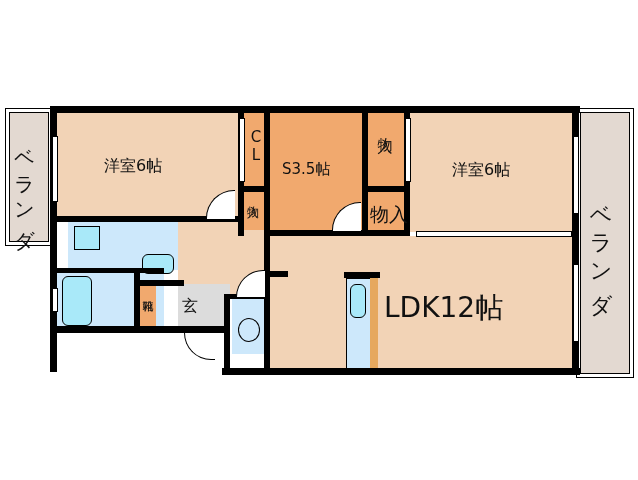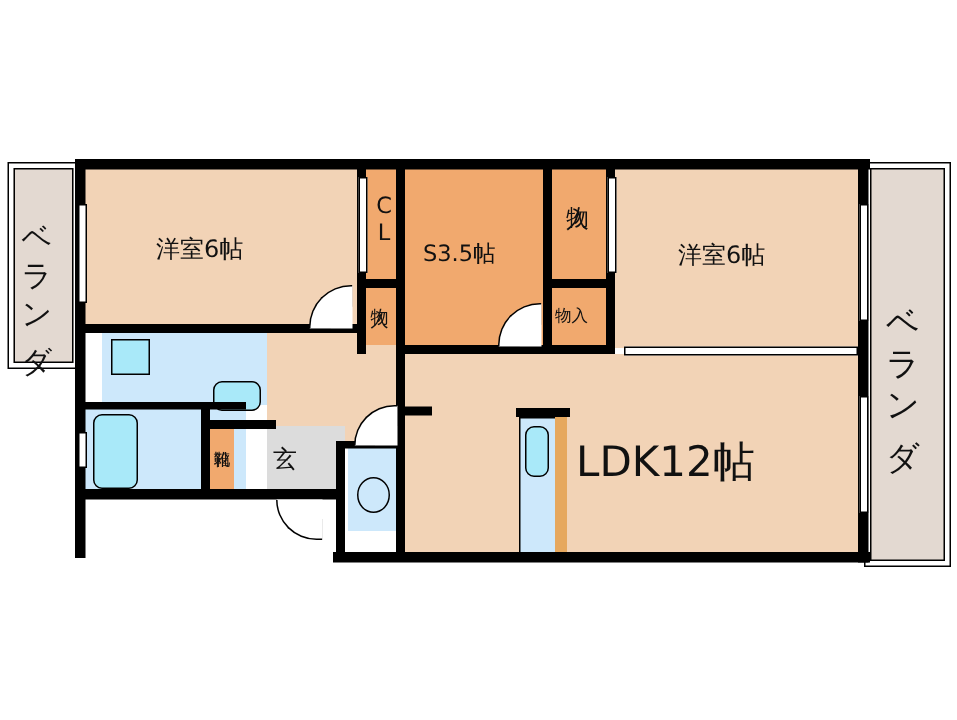--- a/index.html
+++ b/index.html
@@ -86,17 +86,17 @@
 <div class="door" style="left:206px;top:190px;width:28px;height:28px;border-radius:28px 0 0 0;border-right:none;border-bottom:none;"></div>
 <div class="door" style="left:332px;top:202px;width:28px;height:28px;border-radius:28px 0 0 0;border-right:none;border-bottom:none;"></div>
 <div class="door" style="left:236px;top:270px;width:28px;height:26px;border-radius:28px 0 0 0;border-right:none;border-bottom:none;"></div>
 <div class="door" style="left:184px;top:333px;width:30px;height:26px;border-radius:0 0 0 28px;border-right:none;border-top:none;"></div>
 
 <div class="label" style="left:104px;top:158px;font-size:16px;">洋室6帖</div>
 <div class="label" style="left:248px;top:128px;font-size:15px;writing-mode:vertical-rl;text-orientation:upright;">CL</div>
 <div class="label" style="left:247px;top:196px;font-size:12px;writing-mode:vertical-rl;text-orientation:upright;">物入</div>
 <div class="label" style="left:282px;top:162px;font-size:15px;">S3.5帖</div>
 <div class="label" style="left:377px;top:126px;font-size:15px;writing-mode:vertical-rl;text-orientation:upright;">物入</div>
-<div class="label" style="left:370px;top:205px;font-size:11px;">物入</div>
+<div class="label" style="left:370px;top:205px;font-size:19px;font-family:Liberation Serif, serif;">物入</div>
 <div class="label" style="left:452px;top:162px;font-size:16px;">洋室6帖</div>
 <div class="label" style="left:384px;top:294px;font-size:28px;">LDK12帖</div>
 <div class="label" style="left:182px;top:298px;font-size:16px;">玄</div>
 <div class="label" style="left:142px;top:292px;font-size:11px;writing-mode:vertical-rl;text-orientation:upright;">靴箱</div>
 
 </body></html>

